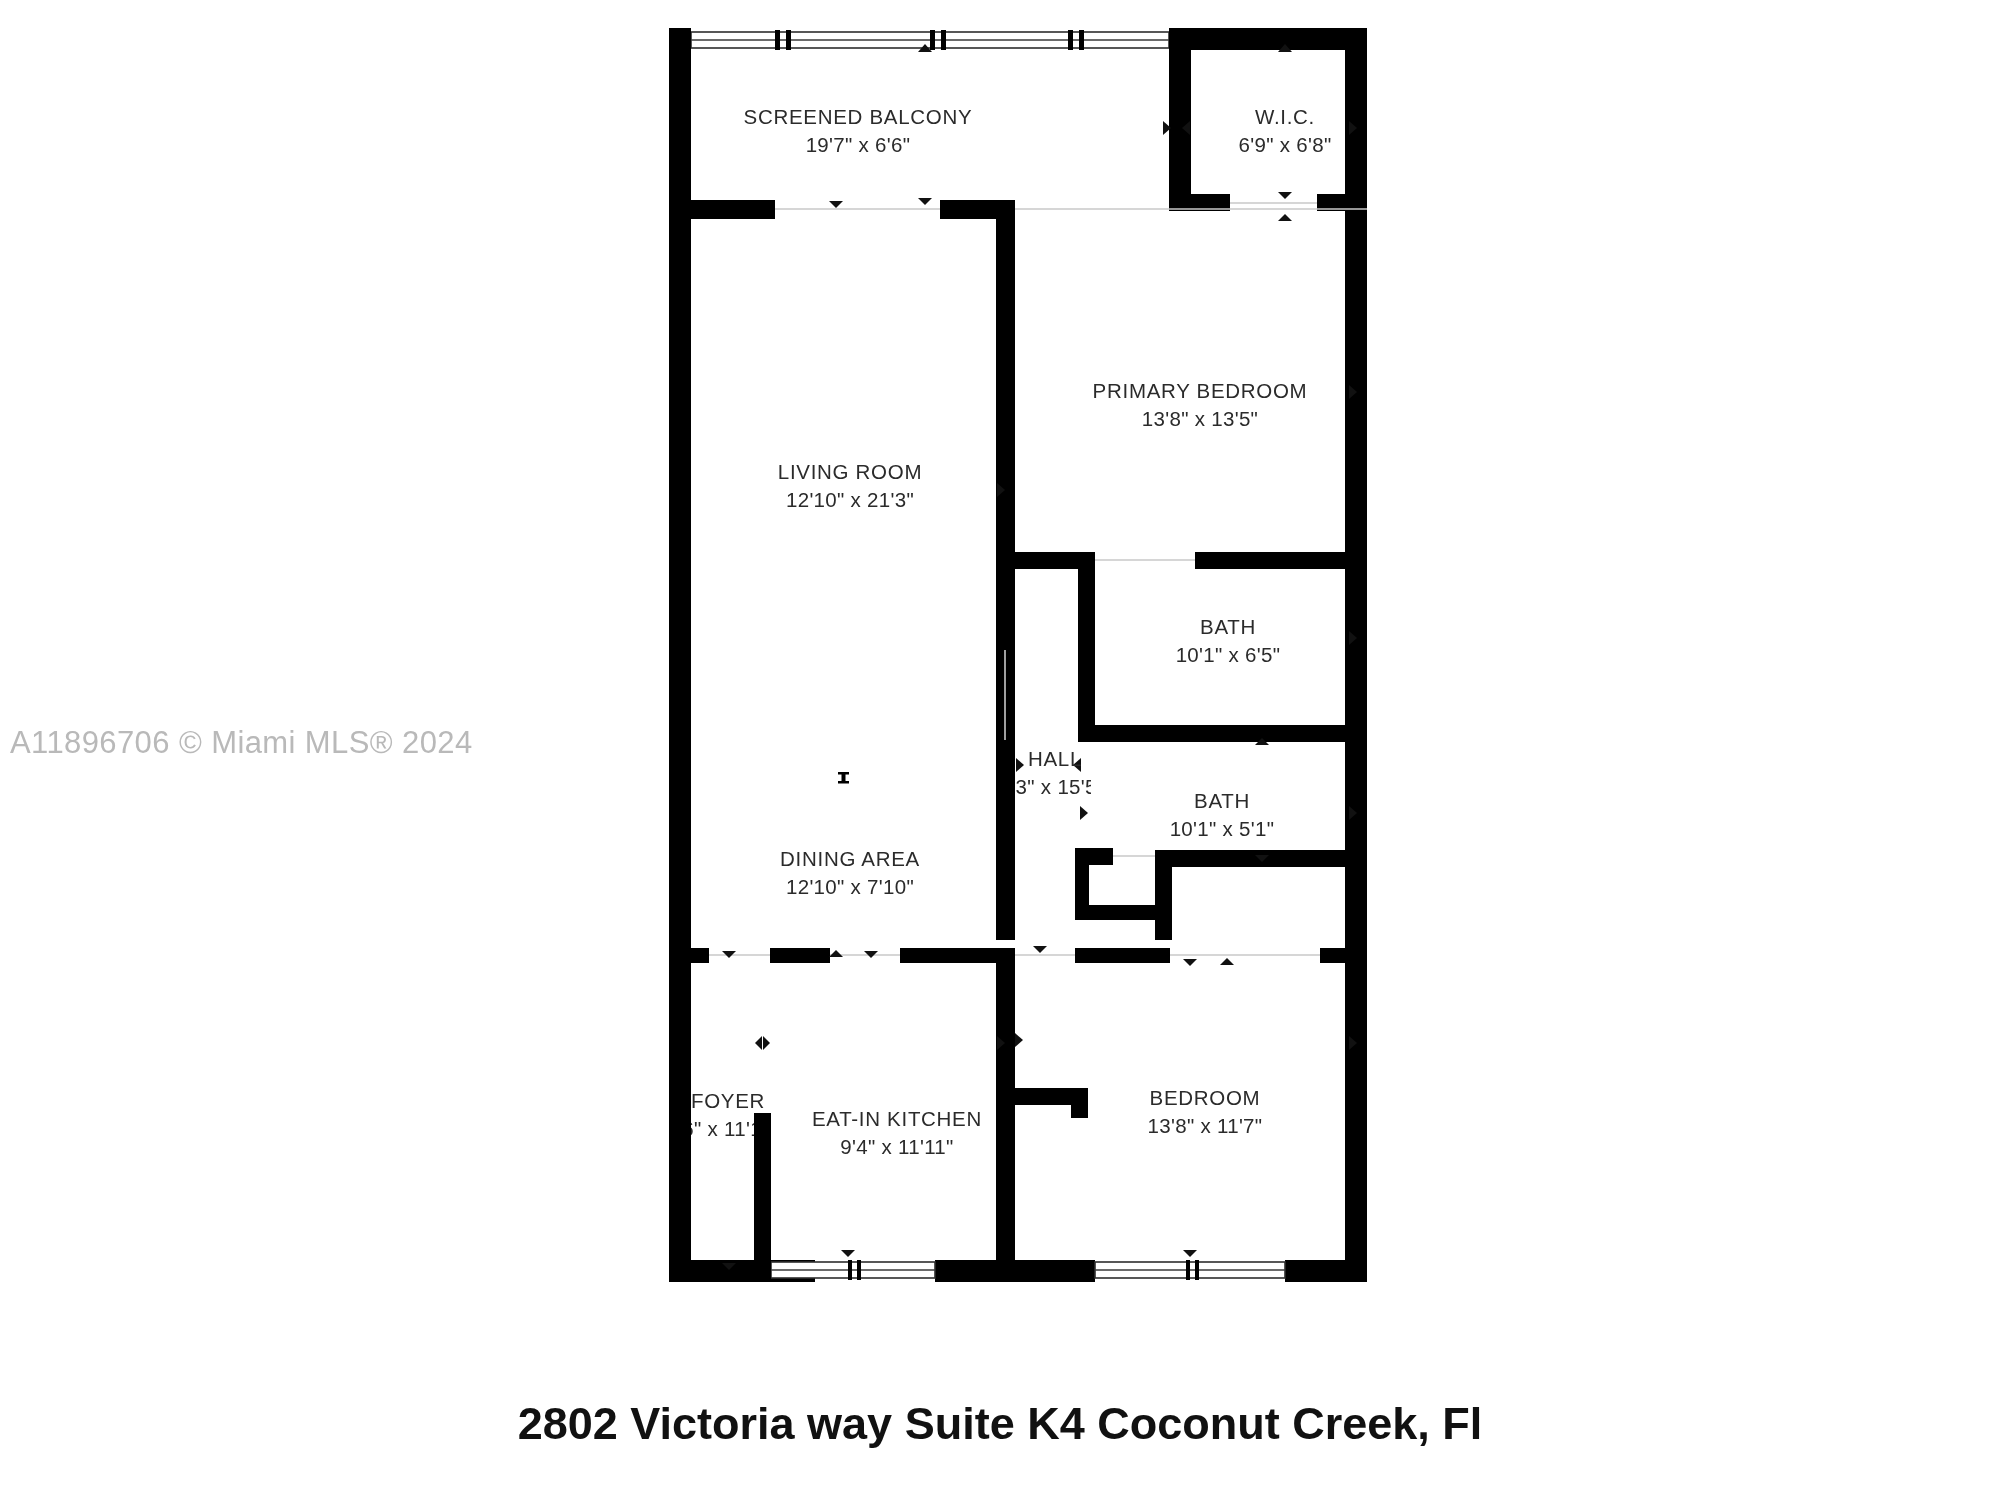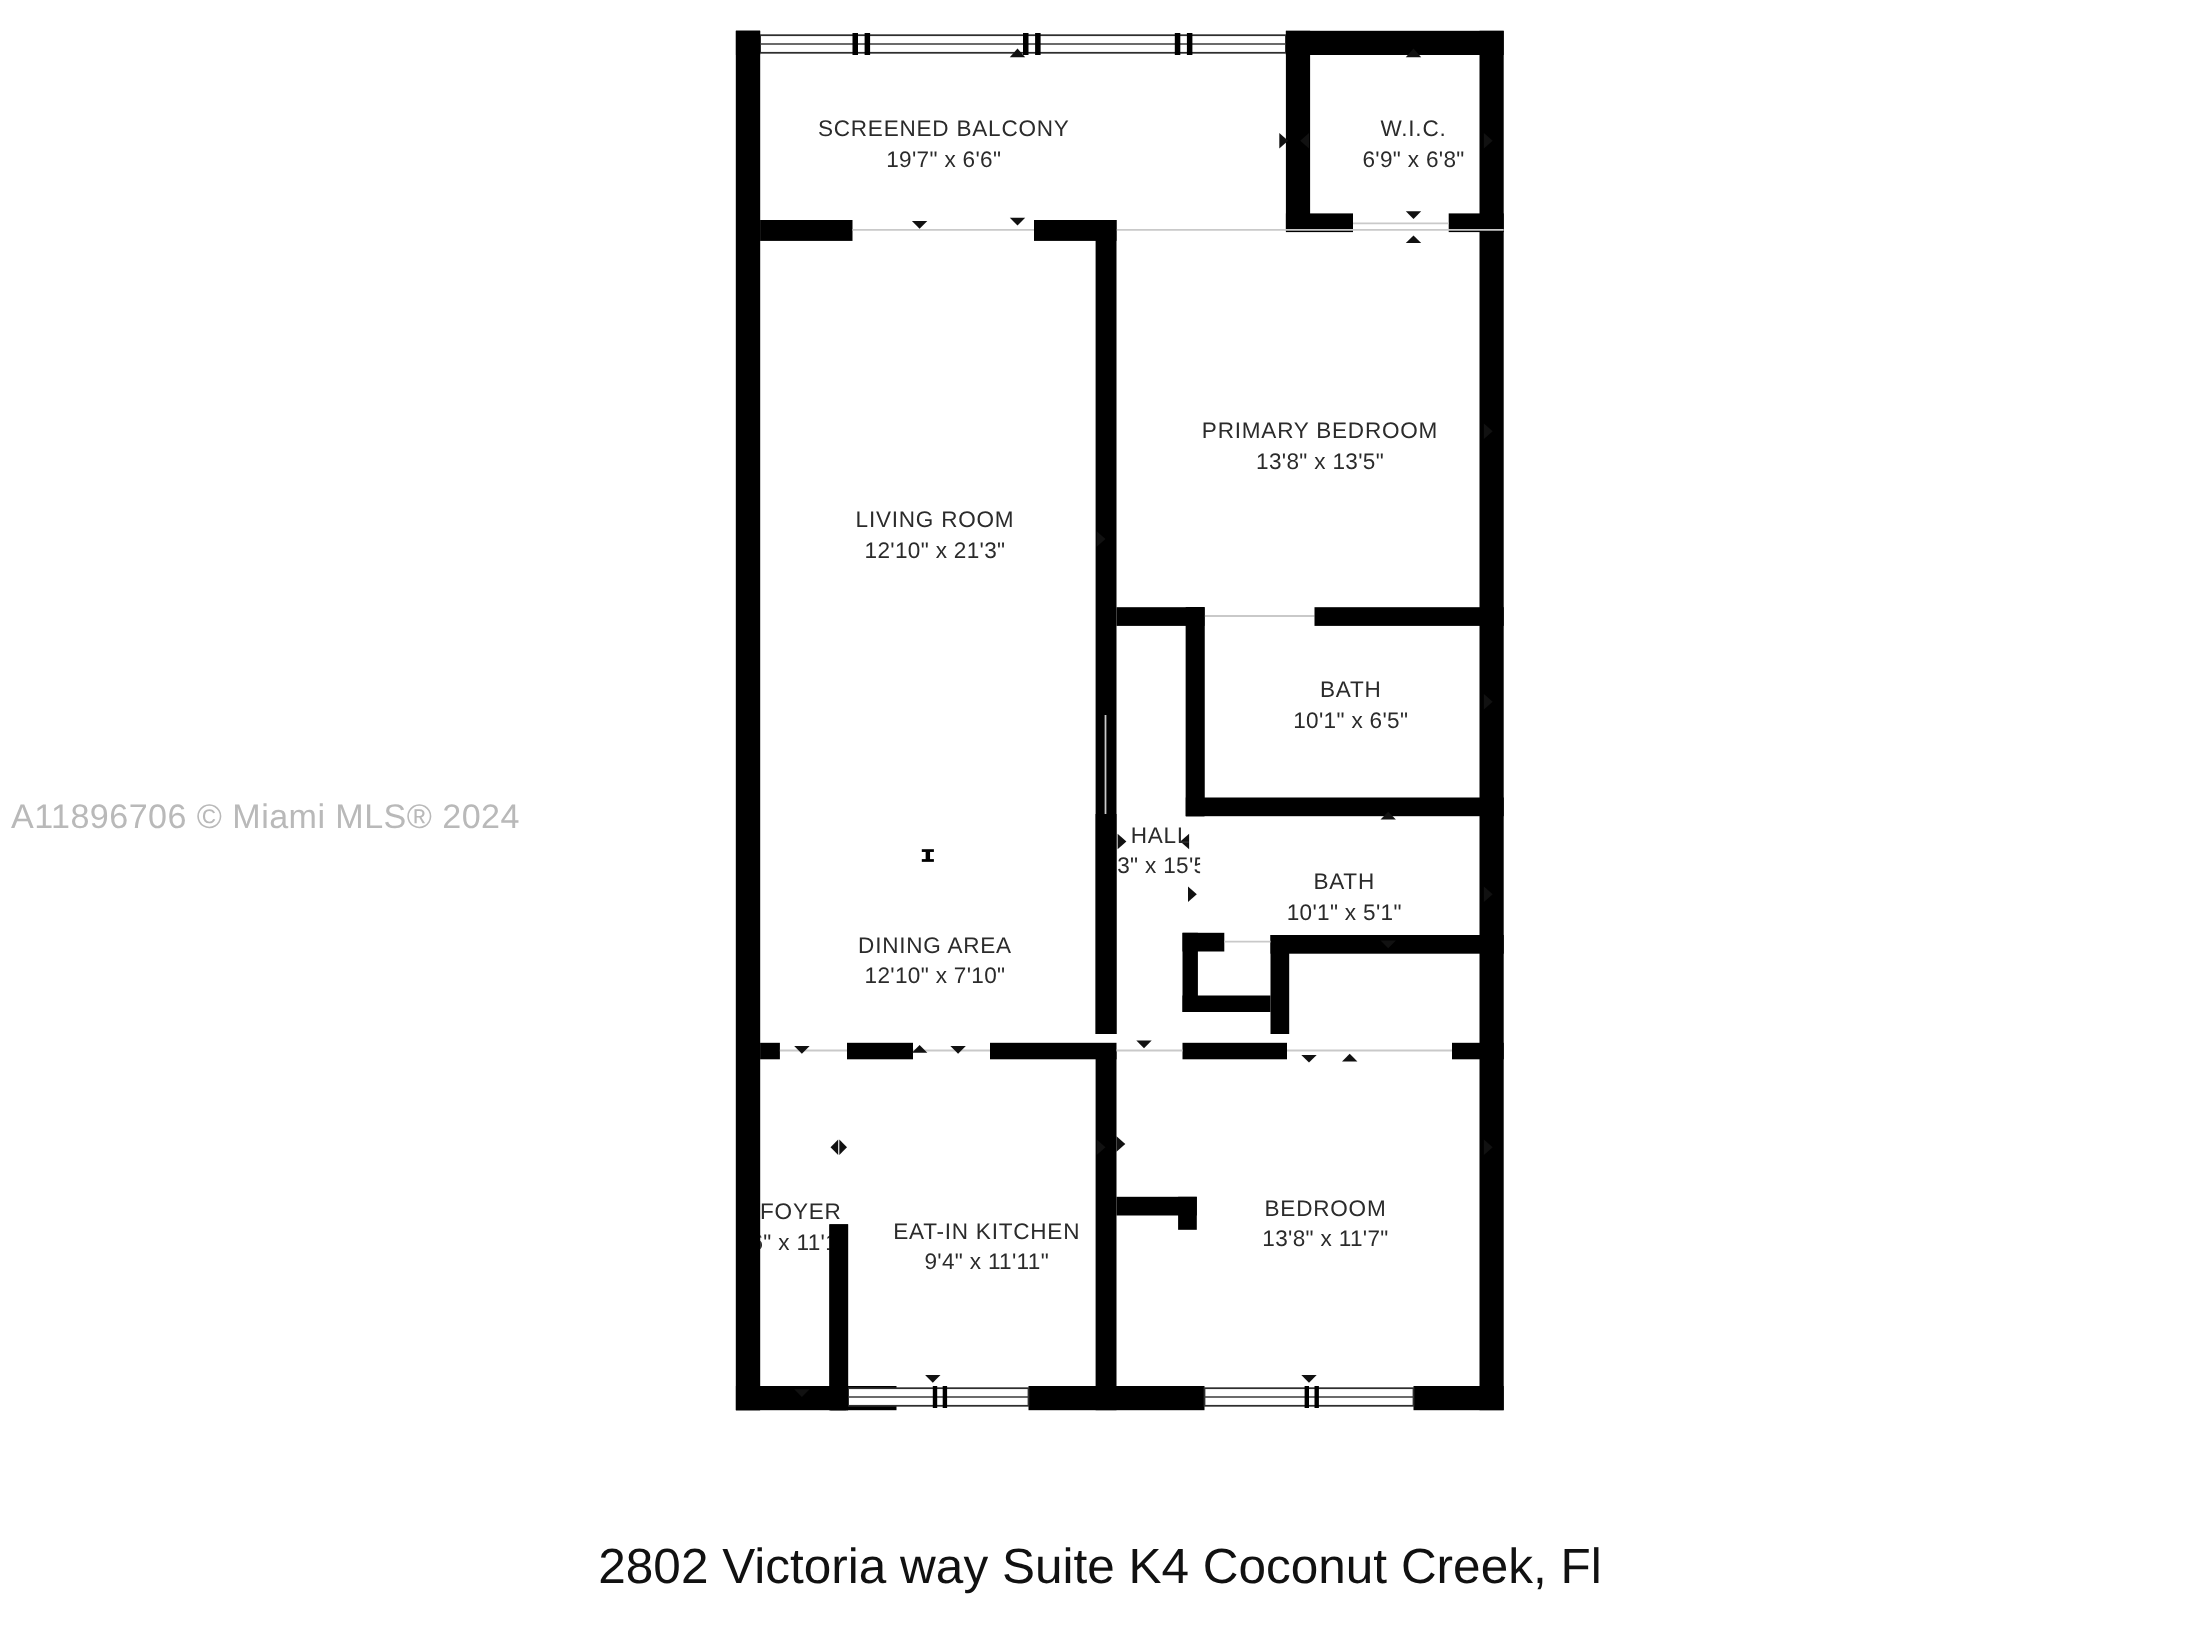--- a/index.html
+++ b/index.html
@@ -31,21 +31,21 @@
     white-space: nowrap;
   }
   .caption {
     position: absolute;
     left: 0;
     top: 1398px;
     width: 2000px;
     text-align: center;
     font-family: "Liberation Sans", sans-serif;
     font-size: 45px;
-    font-weight: normal;
+    font-weight: bold;
     color: #111111;
     white-space: nowrap;
   }
   svg { display: block; }
   .rlabel {
     font-family: "Liberation Sans", sans-serif;
     font-size: 20.5px;
     fill: #2b2b2b;
     text-anchor: middle;
     letter-spacing: 0.7px;

